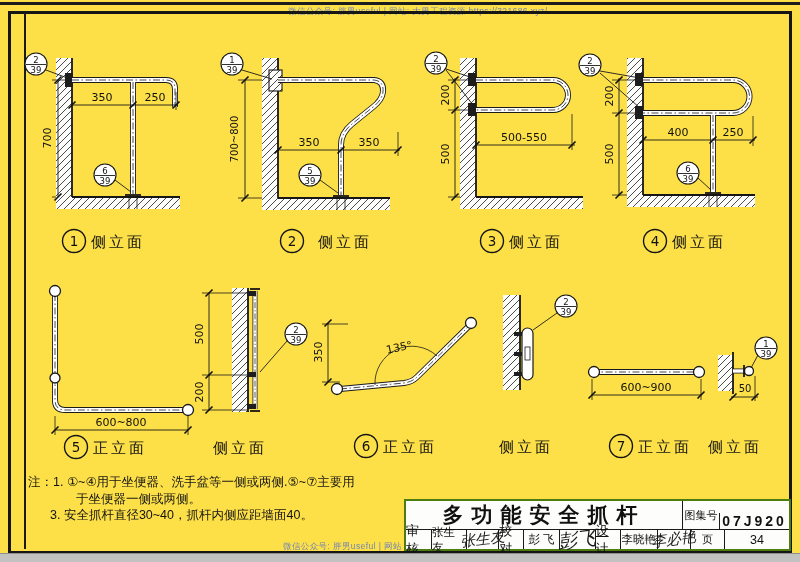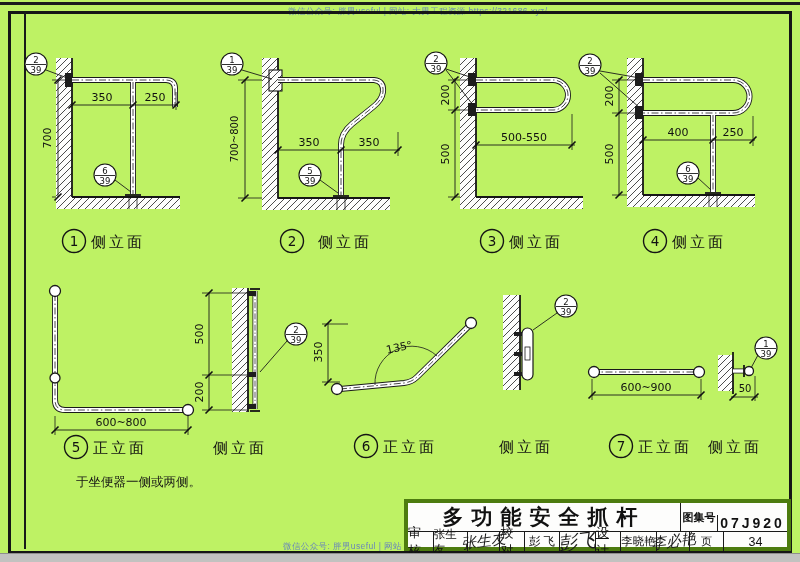--- a/index.html
+++ b/index.html
@@ -1,16 +1,16 @@
 <!DOCTYPE html>
 <html><head>
 <meta charset="utf-8">
 <style>
   html,body{margin:0;padding:0;background:#e8e8e6;}
-  #sheet{position:relative;width:800px;height:562px;background:#bef264;overflow:hidden;
+  #sheet{position:relative;width:800px;height:562px;background:#fde047;overflow:hidden;
          font-family:"Liberation Sans","DejaVu Sans",sans-serif;color:#111;}
   .abs{position:absolute;}
   #scan-top{left:0;top:2px;width:800px;height:3px;background:#1c1c1c;}
   #scan-bottom{left:0;top:553px;width:800px;height:9px;background:#c2c2c0;border-top:1px solid #8f8f8d;}
   .watermark{color:#5a74c8;font-size:8.5px;letter-spacing:.4px;white-space:nowrap;opacity:.85;}
   #frame{left:8px;top:11px;width:778px;height:537px;border:3px solid #161616;}
   #frame-inner-left{left:24px;top:12px;width:1.5px;height:537px;background:#1a1a1a;}
   svg text{font-family:"DejaVu Sans","Liberation Sans",sans-serif;fill:#111;}
   .dimtxt{font-size:11px;text-anchor:middle;}
   .smalldim{font-size:10px;text-anchor:middle;}
@@ -29,28 +29,28 @@
   .tick{stroke:#111;stroke-width:1.6;}
   .lead{stroke:#1a1a1a;stroke-width:.9;fill:none;}
   .cocirc{fill:#fff;stroke:#141414;stroke-width:1.1;}
   .capcirc{fill:none;stroke:#141414;stroke-width:1.4;}
   .plate{fill:#1d1d1d;stroke:none;}
   .capring{fill:#fff;stroke:#1a1a1a;stroke-width:1.3;}
   
   #notes{left:28px;top:474px;width:370px;font-size:12.5px;line-height:16.5px;color:#141414;}
   #notes .nrow{white-space:nowrap;}
   
-  #tblock{left:404px;top:499px;width:387px;height:52px;border:4px solid #4d7c0f;box-sizing:border-box;
+  #tblock{left:404px;top:499px;width:387px;height:52px;border:2px solid #4d7c0f;box-sizing:border-box;
           display:flex;flex-direction:column;background:#fdfdfc;}
   #tb-top{display:flex;flex:1;border-bottom:1.5px solid #1a1a1a;}
   #tb-bottom{display:flex;height:19px;}
   .tbc{box-sizing:border-box;display:flex;align-items:center;justify-content:center;overflow:visible;}
   .bl{border-left:1.2px solid #1a1a1a;}
   #tb-title{flex:1;font-size:21px;font-weight:bold;letter-spacing:8px;}
-  #tb-atlas-label{width:37px;font-size:11px;font-weight:bold;}
+  #tb-atlas-label{width:37px;font-size:11px;font-weight:normal;}
   #tb-atlas-no{width:70px;font-size:14px;letter-spacing:3px;font-weight:bold;margin-top:12px;}
   .lbl{font-size:13px;}
   .nm{font-size:11.5px;}
   .sig{font-size:15px;font-style:italic;transform:rotate(-7deg);white-space:nowrap;color:#1b1b1b;}
   .sig2{font-size:19px;}
   #tb-page-label{width:37px;font-size:11px;}
   #tb-page-no{width:70px;font-size:12.5px;}
 </style>
 </head>
 <body>
@@ -380,21 +380,23 @@
         <circle class="cocirc" r="11"></circle>
           <line class="dim" x1="-10" y1="0.5" x2="10" y2="0.5"></line>
         <text class="cotxt" y="-1.5">1</text>
         <text class="cotxt" y="9">39</text>
       </g>
       <text class="cjk" x="708" y="452">侧立面</text>
     </g>
   </svg>
 
   <div id="notes" class="abs">
+    <div class="nrow"><span>注：</span><span>1. ①~④用于坐便器、洗手盆等一侧或两侧.⑤~⑦主要用</span></div>
     <div class="nrow" style="padding-left:48px;">于坐便器一侧或两侧。</div>
+    <div class="nrow" style="padding-left:22px;">3. 安全抓杆直径30~40，抓杆内侧应距墙面40。</div>
   </div>
 
   <div class="abs watermark" style="left:283px;top:541px;width:118px;overflow:hidden;">微信公众号: 胖男useful | 网站: 大</div>
 
   <div id="tblock" class="abs">
     <div id="tb-top">
       <div class="tbc" id="tb-title">多功能安全抓杆</div>
       <div class="tbc bl" id="tb-atlas-label">图集号</div>
       <div class="tbc bl" id="tb-atlas-no">07J920</div>
     </div>

